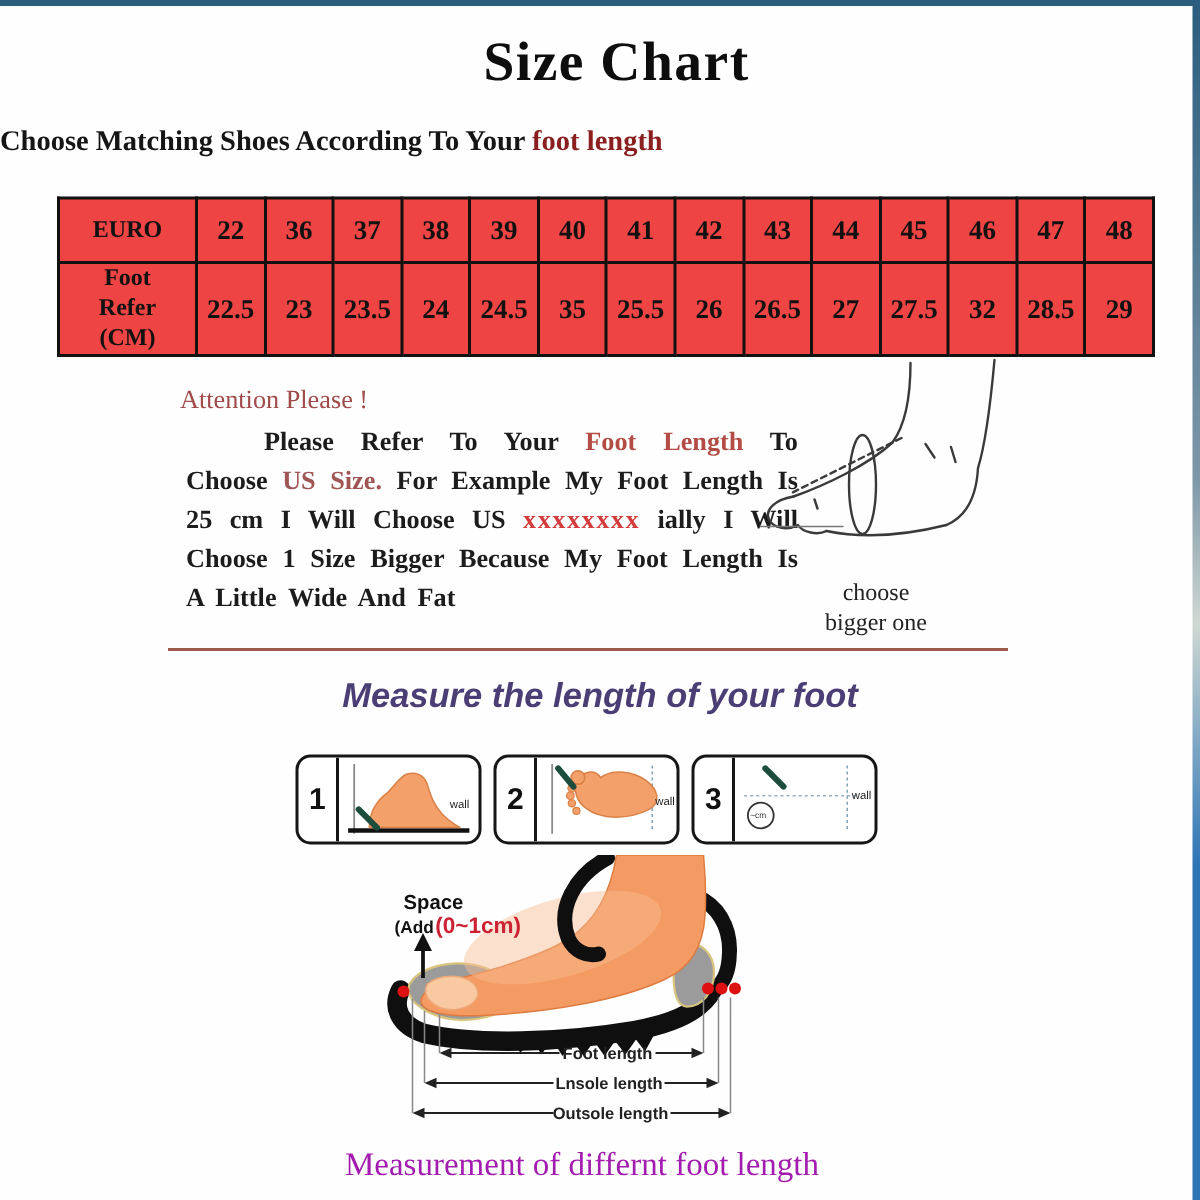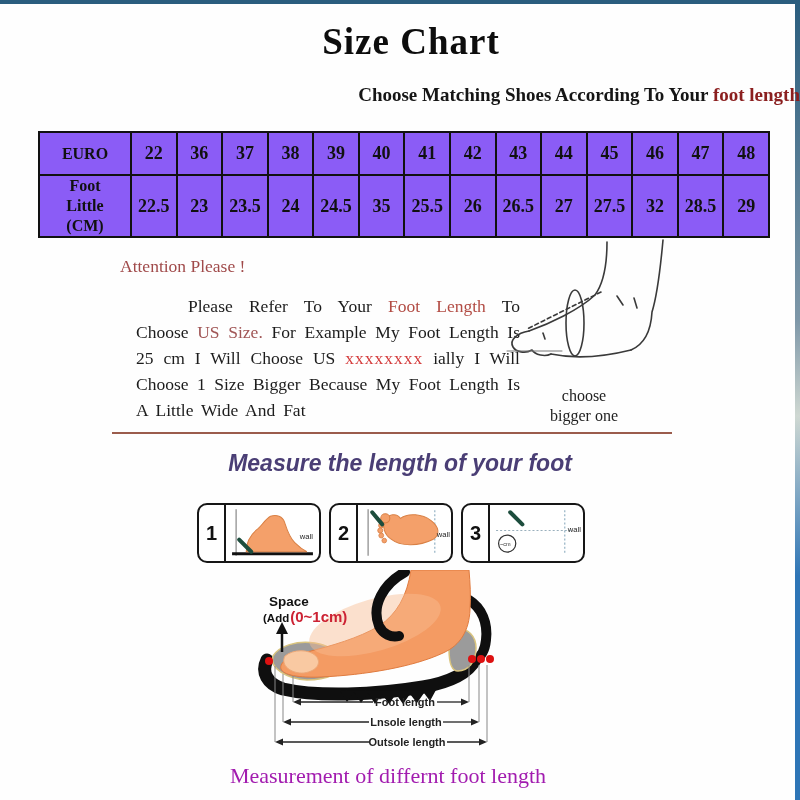--- a/index.html
+++ b/index.html
@@ -3,32 +3,32 @@
 <meta charset="utf-8">
 <style>
   html,body{margin:0;padding:0;background:#fff;}
   #canvas{position:relative;width:800px;height:800px;background:#fefefe;overflow:hidden;
           font-family:"Liberation Serif",serif;color:#111;}
   .top-border{position:absolute;left:0;top:0;width:800px;height:4px;background:#2a5d7e;}
   .right-border{position:absolute;left:795px;top:0;width:5px;height:800px;
           background:linear-gradient(180deg,#2a5d7e 0%,#7e97a8 40%,#cfd8d2 52%,#2e75b6 72%,#2e75b6 100%);}
   .page-title{position:absolute;top:20px;left:11px;width:100%;text-align:center;
           font-size:37px;font-weight:bold;letter-spacing:1px;color:#0d0d0d;}
-  .subtitle{position:absolute;top:84px;left:0;width:100%;text-align:right;
+  .subtitle{position:absolute;top:84px;left:0;width:100%;text-align:left;
           font-size:19px;font-weight:bold;color:#151515;}
   .subtitle .hl{color:#8b1f1f;}
   #size-table{position:absolute;left:38px;top:131px;width:732px;border-collapse:collapse;
           table-layout:fixed;font-weight:bold;}
-  #size-table td{border:2.5px solid #111;text-align:center;padding:0;font-size:18px;background:#8b5cf6;}
+  #size-table td{border:2.5px solid #111;text-align:center;padding:0;font-size:18px;background:#ef4444;}
   #size-table tr.r1 td{height:41px;}
   #size-table tr.r2 td{height:58px;}
   #size-table td.row-label{font-size:16px;line-height:1.25;}
   .attn{position:absolute;left:120px;top:256px;width:416px;font-size:17.5px;color:#1c1c1c;}
   .attn-heading{color:#a04a4a;margin-bottom:3px;}
-  .attn p{margin:16px;text-align:justify;text-indent:52px;line-height:26px;word-spacing:3.5px;}
+  .attn p{margin:4px;text-align:justify;text-indent:52px;line-height:26px;word-spacing:3.5px;font-weight:bold;}
   .red-a{color:#b24c44;} .red-b{color:#a05555;} .red-x{color:#d43b3b;letter-spacing:1px;}
   .foot-sketch{position:absolute;left:505px;top:238px;}
   .choose-note{position:absolute;left:528px;top:386px;width:112px;text-align:center;
           font-size:16px;line-height:20px;color:#222;}
   .divider{position:absolute;left:112px;top:432px;width:560px;height:2px;background:#9b5c4c;}
   .measure-heading{position:absolute;top:450px;left:50%;transform:translateX(-50%);
           font-family:"Liberation Sans",sans-serif;font-style:italic;font-weight:bold;
           font-size:23px;color:#4a3e75;white-space:nowrap;}
   .steps{position:absolute;left:197px;top:503px;display:flex;gap:8px;}
   .step-box{width:124px;height:60px;border:2.5px solid #161616;border-radius:10px;
@@ -71,21 +71,21 @@
       <td>43</td>
       <td>44</td>
       <td>45</td>
       <td>46</td>
       <td>47</td>
       <td>48</td>
     </tr>
     <tr class="r2">
       <td class="row-label">
         <span style="display:block">Foot</span>
-        <span style="display:block">Little</span>
+        <span style="display:block">Refer</span>
         <span style="display:block">(CM)</span>
       </td>
       <td>22.5</td>
       <td>23</td>
       <td>23.5</td>
       <td>24</td>
       <td>24.5</td>
       <td>35</td>
       <td>25.5</td>
       <td>26</td>

